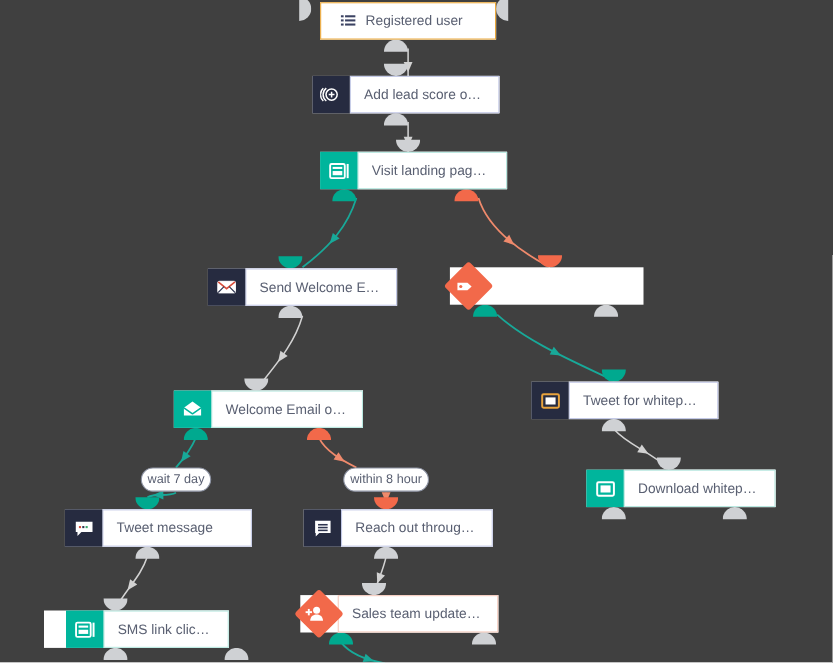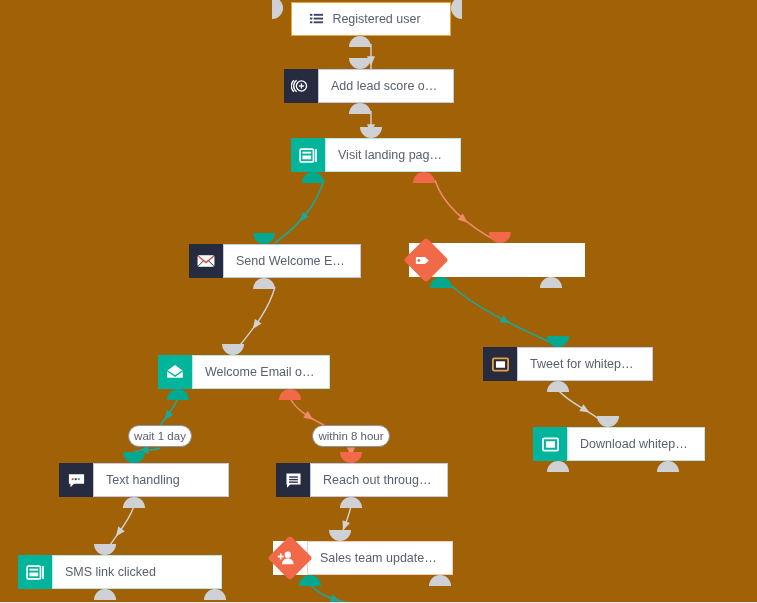--- a/index.html
+++ b/index.html
@@ -8,21 +8,21 @@
     background: #ffffff;
   }
   body {
     font-family: "Liberation Sans", sans-serif;
   }
   #canvas {
     position: relative;
     width: 757px;
     height: 603px;
     overflow: hidden;
-    background: #a16207;
+    background: #404040;
   }
   #edges {
     position: absolute;
     left: 0; top: 0;
     width: 757px;
     height: 603px;
     pointer-events: none;
   }
   
   .node {
@@ -418,41 +418,41 @@
               <g fill="#2f3550">
                 <rect x="8.2" y="7.6" width="2" height="2"></rect>
               </g>
               <g fill="#3aab6e">
                 <rect x="11.4" y="7.6" width="2" height="2"></rect>
               </g>
             </svg>
           </span>
         </div>
         <div class="nbody body-blue" style="">
-          <span class="nlabel">Text handling</span>
+          <span class="nlabel">Tweet message</span>
         </div>
       </div>
       <div class="node" style="left: 276px; top: 463px; width: 172px;">
         <div class="chip chip-dark">
           <span>
             <svg width="19" height="19" viewBox="0 0 20 20">
               <path d="M2.6 2.6 H17.4 V14.2 H6.6 L3.2 17.6 V14.2 H2.6 Z" fill="#ffffff"></path>
               <g fill="#2f3550">
                 <rect x="5.4" y="5.6" width="9.2" height="1.5"></rect>
                 <rect x="5.4" y="8.3" width="9.2" height="1.5"></rect>
                 <rect x="5.4" y="11" width="9.2" height="1.5"></rect>
               </g>
             </svg>
           </span>
         </div>
         <div class="nbody body-blue" style="">
           <span class="nlabel">Reach out through mu…</span>
         </div>
       </div>
-      <div class="node" style="left: 18px; top: 555px; width: 204px;">
+      <div class="node" style="left: 40px; top: 555px; width: 168px; padding-left: 20px;">
         <div class="chip chip-teal">
           <span>
             <svg width="19" height="19" viewBox="0 0 20 20">
               <rect x="1.2" y="3.2" width="14" height="13.6" rx="1.4" fill="none" stroke="#ffffff" stroke-width="1.8"></rect>
               <rect x="3.6" y="6" width="9.2" height="2" fill="#ffffff"></rect>
               <rect x="3.6" y="10" width="9.2" height="4" fill="#ffffff"></rect>
               <rect x="17" y="3.2" width="1.9" height="13.6" fill="#ffffff"></rect>
             </svg>
           </span>
         </div>
@@ -474,21 +474,21 @@
             </svg>
           </span>
         </div>
         <div class="nbody body-salmon" style="">
           <span class="nlabel">Sales team update for…</span>
         </div>
       </div>
     </div>
   <div id="pills-layer">
       <div class="pill" style="left: 128px; top: 425px; width: 64px;">
-        <span>wait 1 day</span>
+        <span>wait 7 day</span>
       </div>
       <div class="pill" style="left: 312px; top: 425px; width: 78px;">
         <span>within 8 hour</span>
       </div>
     </div>
 
   <div class="bottom-rule"></div>
 </div>
 
 </body></html>

